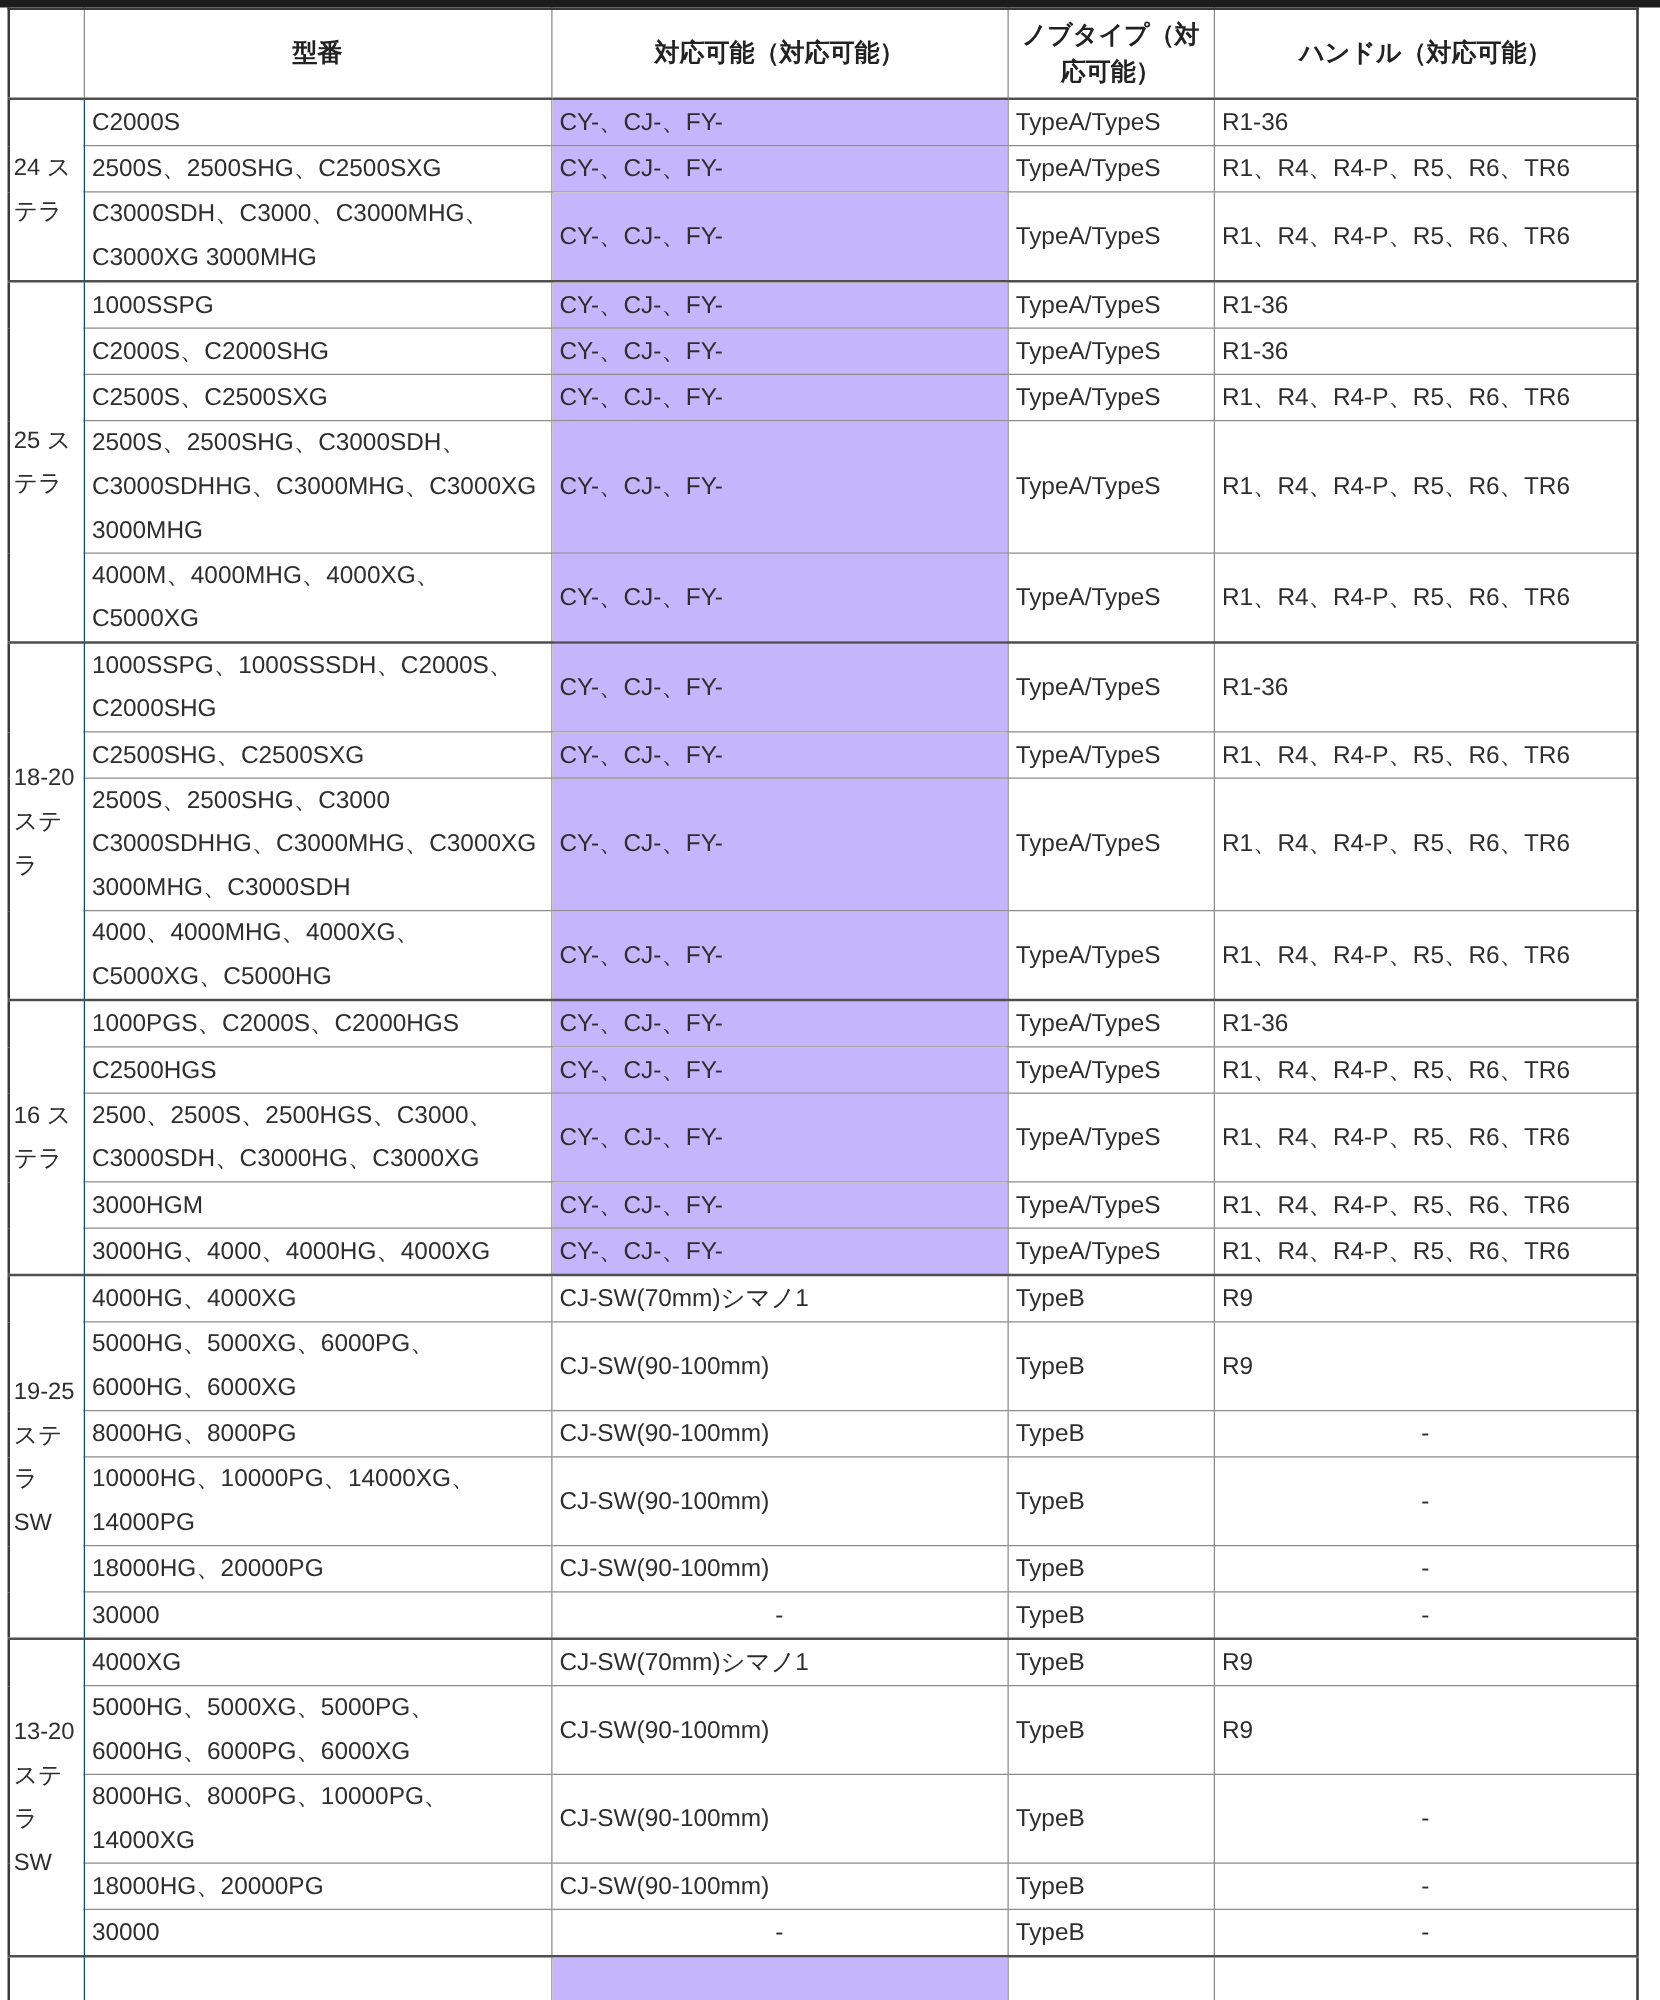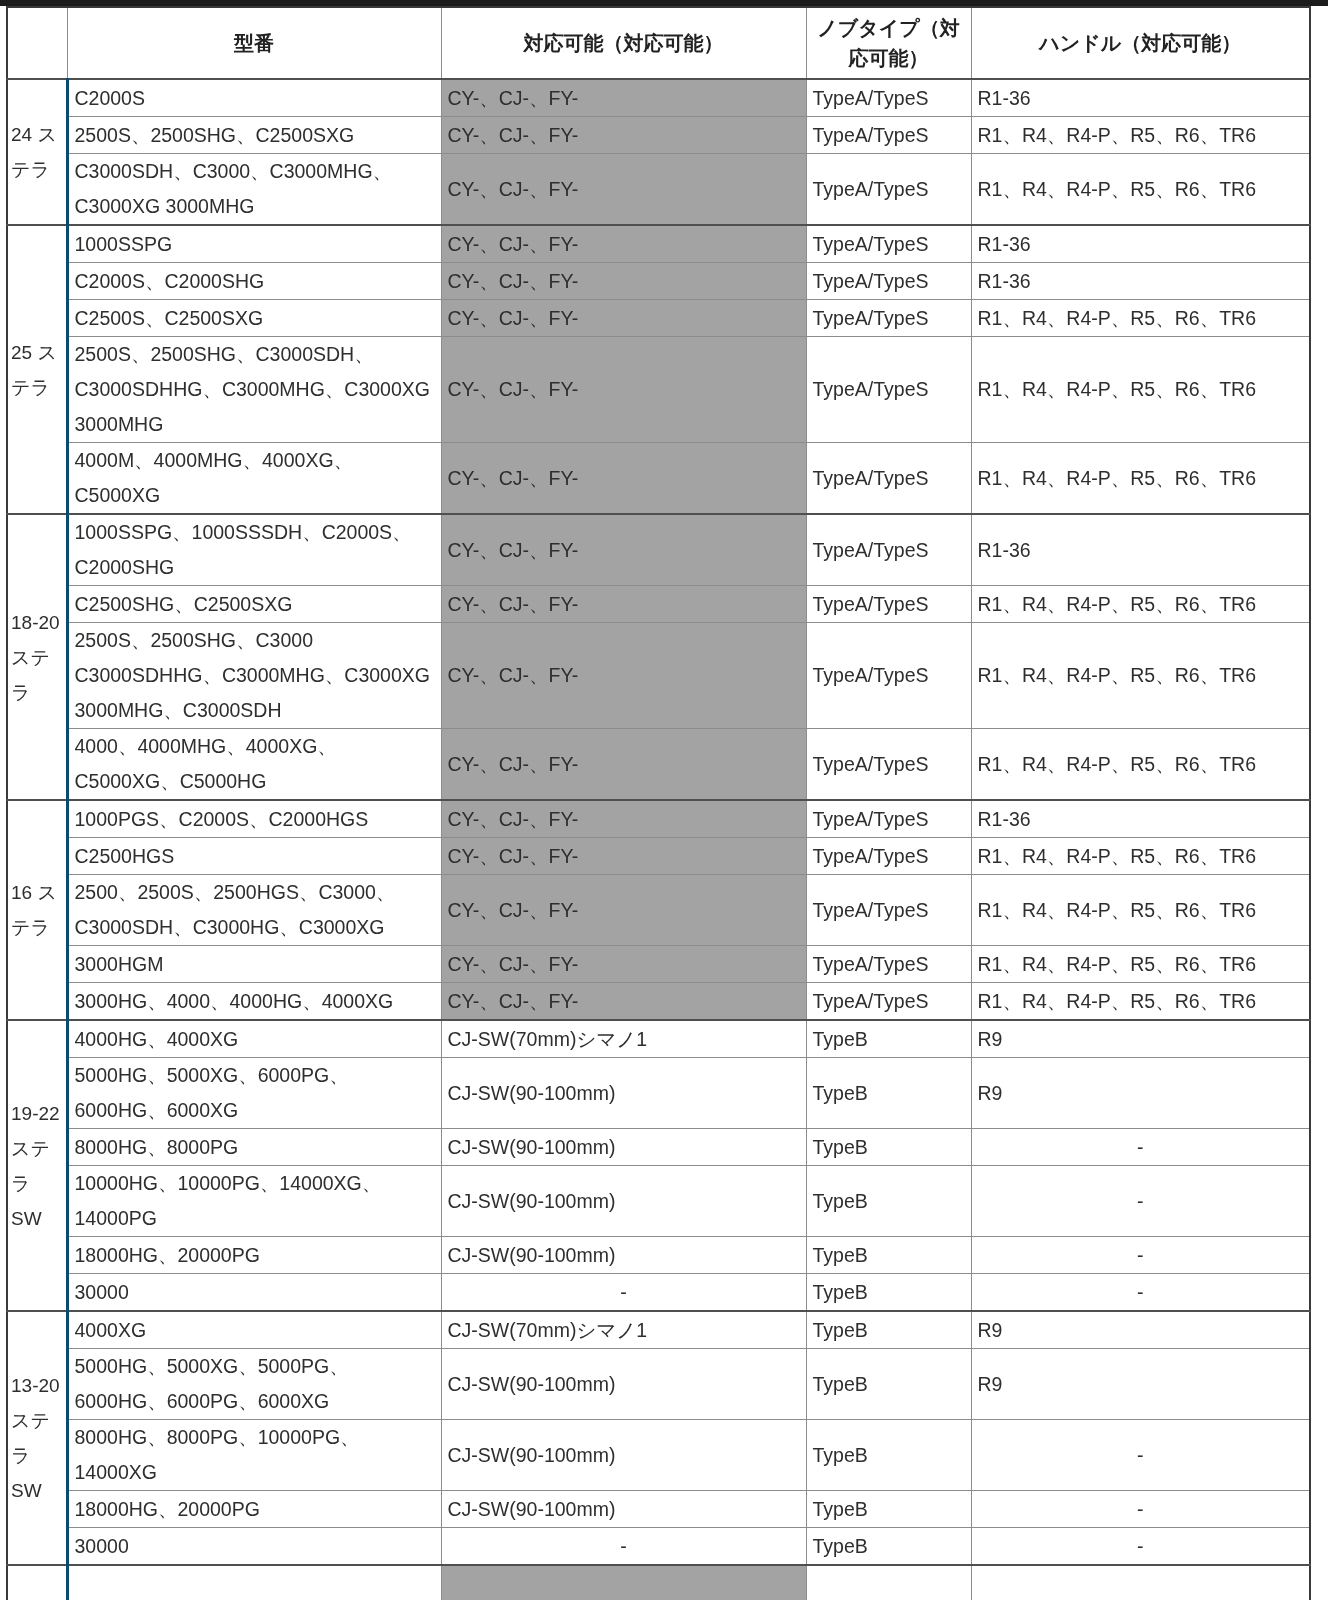--- a/index.html
+++ b/index.html
@@ -17,22 +17,22 @@
   col.c-handle{width:365px}
   col.c-knob{width:165px}
   col.c-stand{width:339px}
   th,td{border:1px solid #8c8c8c;vertical-align:middle;overflow:hidden;word-wrap:break-word}
   thead th{
     height:70px;font-size:20px;font-weight:bold;text-align:center;
     line-height:30px;color:#222;padding:0 4px;border-bottom:2px solid #4f4f4f;
   }
   tbody{border-top:2px solid #4f4f4f}
   td{font-size:19.5px;line-height:35px;height:36px;padding:0 6px;text-align:left}
-  td.group-cell{padding:0 1px 0 3px;font-size:19px;border-right:3px solid #0c4a6e}
-  td.green{background:#a3a3a3}
+  td.group-cell{padding:0 1px 0 3px;font-size:19px;border-right:1px solid #0c4a6e}
+  td.green{background:#c4b5fd}
   td.center{text-align:center}
   tbody.partial td{height:40px}
 </style>
 </head>
 <body>
 
 <div class="top-bar"></div>
 
 <table>
   <colgroup>
@@ -160,21 +160,21 @@
       </tr>
       <tr>
         <td class="model-cell">3000HG、4000、4000HG、4000XG</td>
         <td class="handle-cell green">CY-、CJ-、FY-</td>
         <td class="knob-cell">TypeA/TypeS</td>
         <td class="stand-cell">R1、R4、R4-P、R5、R6、TR6</td>
       </tr>
     </tbody>
     <tbody>
       <tr>
-        <td class="group-cell" rowspan="6">19-22 ステラ SW</td>
+        <td class="group-cell" rowspan="6">19-25 ステラ SW</td>
         <td class="model-cell">4000HG、4000XG</td>
         <td class="handle-cell">CJ-SW(70mm)シマノ1</td>
         <td class="knob-cell">TypeB</td>
         <td class="stand-cell">R9</td>
       </tr>
       <tr>
         <td class="model-cell">5000HG、5000XG、6000PG、6000HG、6000XG</td>
         <td class="handle-cell">CJ-SW(90-100mm)</td>
         <td class="knob-cell">TypeB</td>
         <td class="stand-cell">R9</td>

